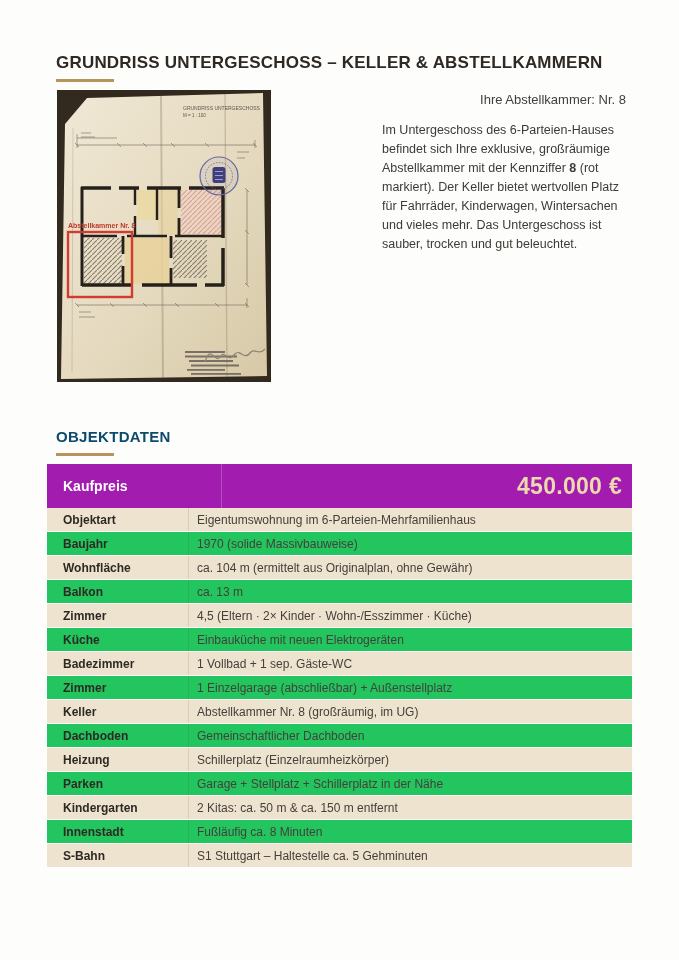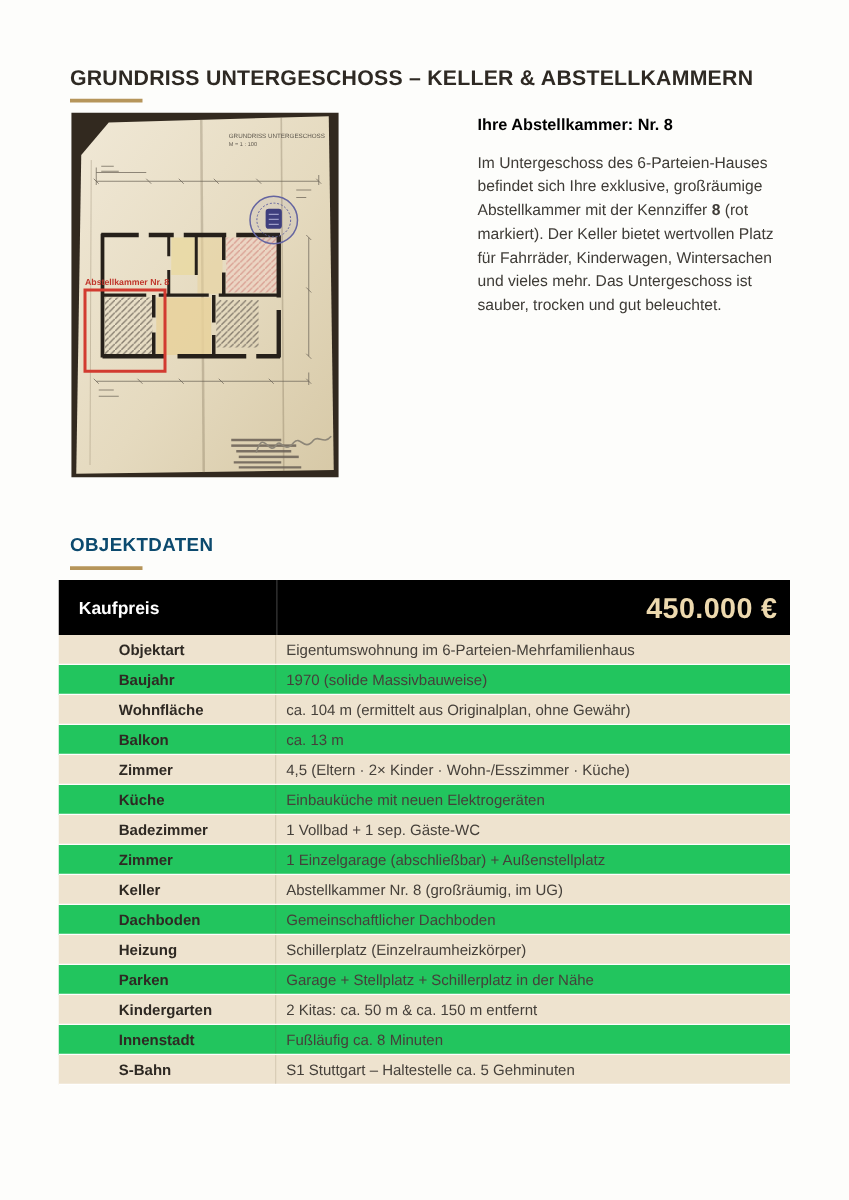--- a/index.html
+++ b/index.html
@@ -24,21 +24,21 @@
     width: 58px; height: 3px;
     background: #b6955a;
     margin: 7px 0 0 9px;
   }
 
   .top-section { display: flex; margin-top: 8px; }
   .plan-photo { width: 214px; height: 292px; margin-left: 10px; flex: 0 0 auto; }
   .plan-photo svg { display: block; width: 214px; height: 292px; }
 
   .intro-col { margin-left: 111px; width: 244px; margin-top: 2px; }
-  .intro-heading { font-size: 13px; font-weight: bold; color: #000000; }
+  .intro-heading { font-size: 13px; font-weight: normal; color: #404040; text-align: right; }
   .intro-para {
     margin-top: 14px;
     font-size: 12.5px;
     line-height: 19px;
     color: #3e3b36;
   }
   .intro-para .b { font-weight: bold; }
 
   .section-heading {
     margin: 46px 0 0 9px;
@@ -46,21 +46,21 @@
     font-weight: bold;
     letter-spacing: 0.3px;
     color: #0c4a6e;
   }
   .section-rule { margin-top: 8px; }
 
   .data-table { margin-top: 8px; width: 585px; }
   .t-header {
     display: flex;
     height: 44px;
-    background: #000000;
+    background: #a21caf;
     align-items: stretch;
   }
   .t-header .h-label {
     width: 175px;
     display: flex; align-items: center;
     padding-left: 16px;
     font-size: 14px; font-weight: bold;
     color: #ffffff;
     border-right: 1px solid rgba(255,255,255,0.22);
   }
@@ -80,21 +80,20 @@
     border-bottom: 1px solid #ffffff;
   }
   .t-row.beige { background: #eee3cf; }
   .t-row .cell { display: flex; align-items: center; font-size: 12px; }
   .t-row .label {
     width: 142px;
     padding-left: 16px;
     font-weight: bold;
     color: #2e2923;
     border-right: 1px solid rgba(90,70,40,0.14);
-    margin-left: 32px;
   }
   .t-row .value { flex: 1; padding-left: 8px; color: #45403a; }
 </style>
 </head>
 <body>
 
 <div class="page">
 
   <div class="page-title">GRUNDRISS UNTERGESCHOSS – KELLER &amp; ABSTELLKAMMERN</div>
   <div class="gold-rule"></div>

